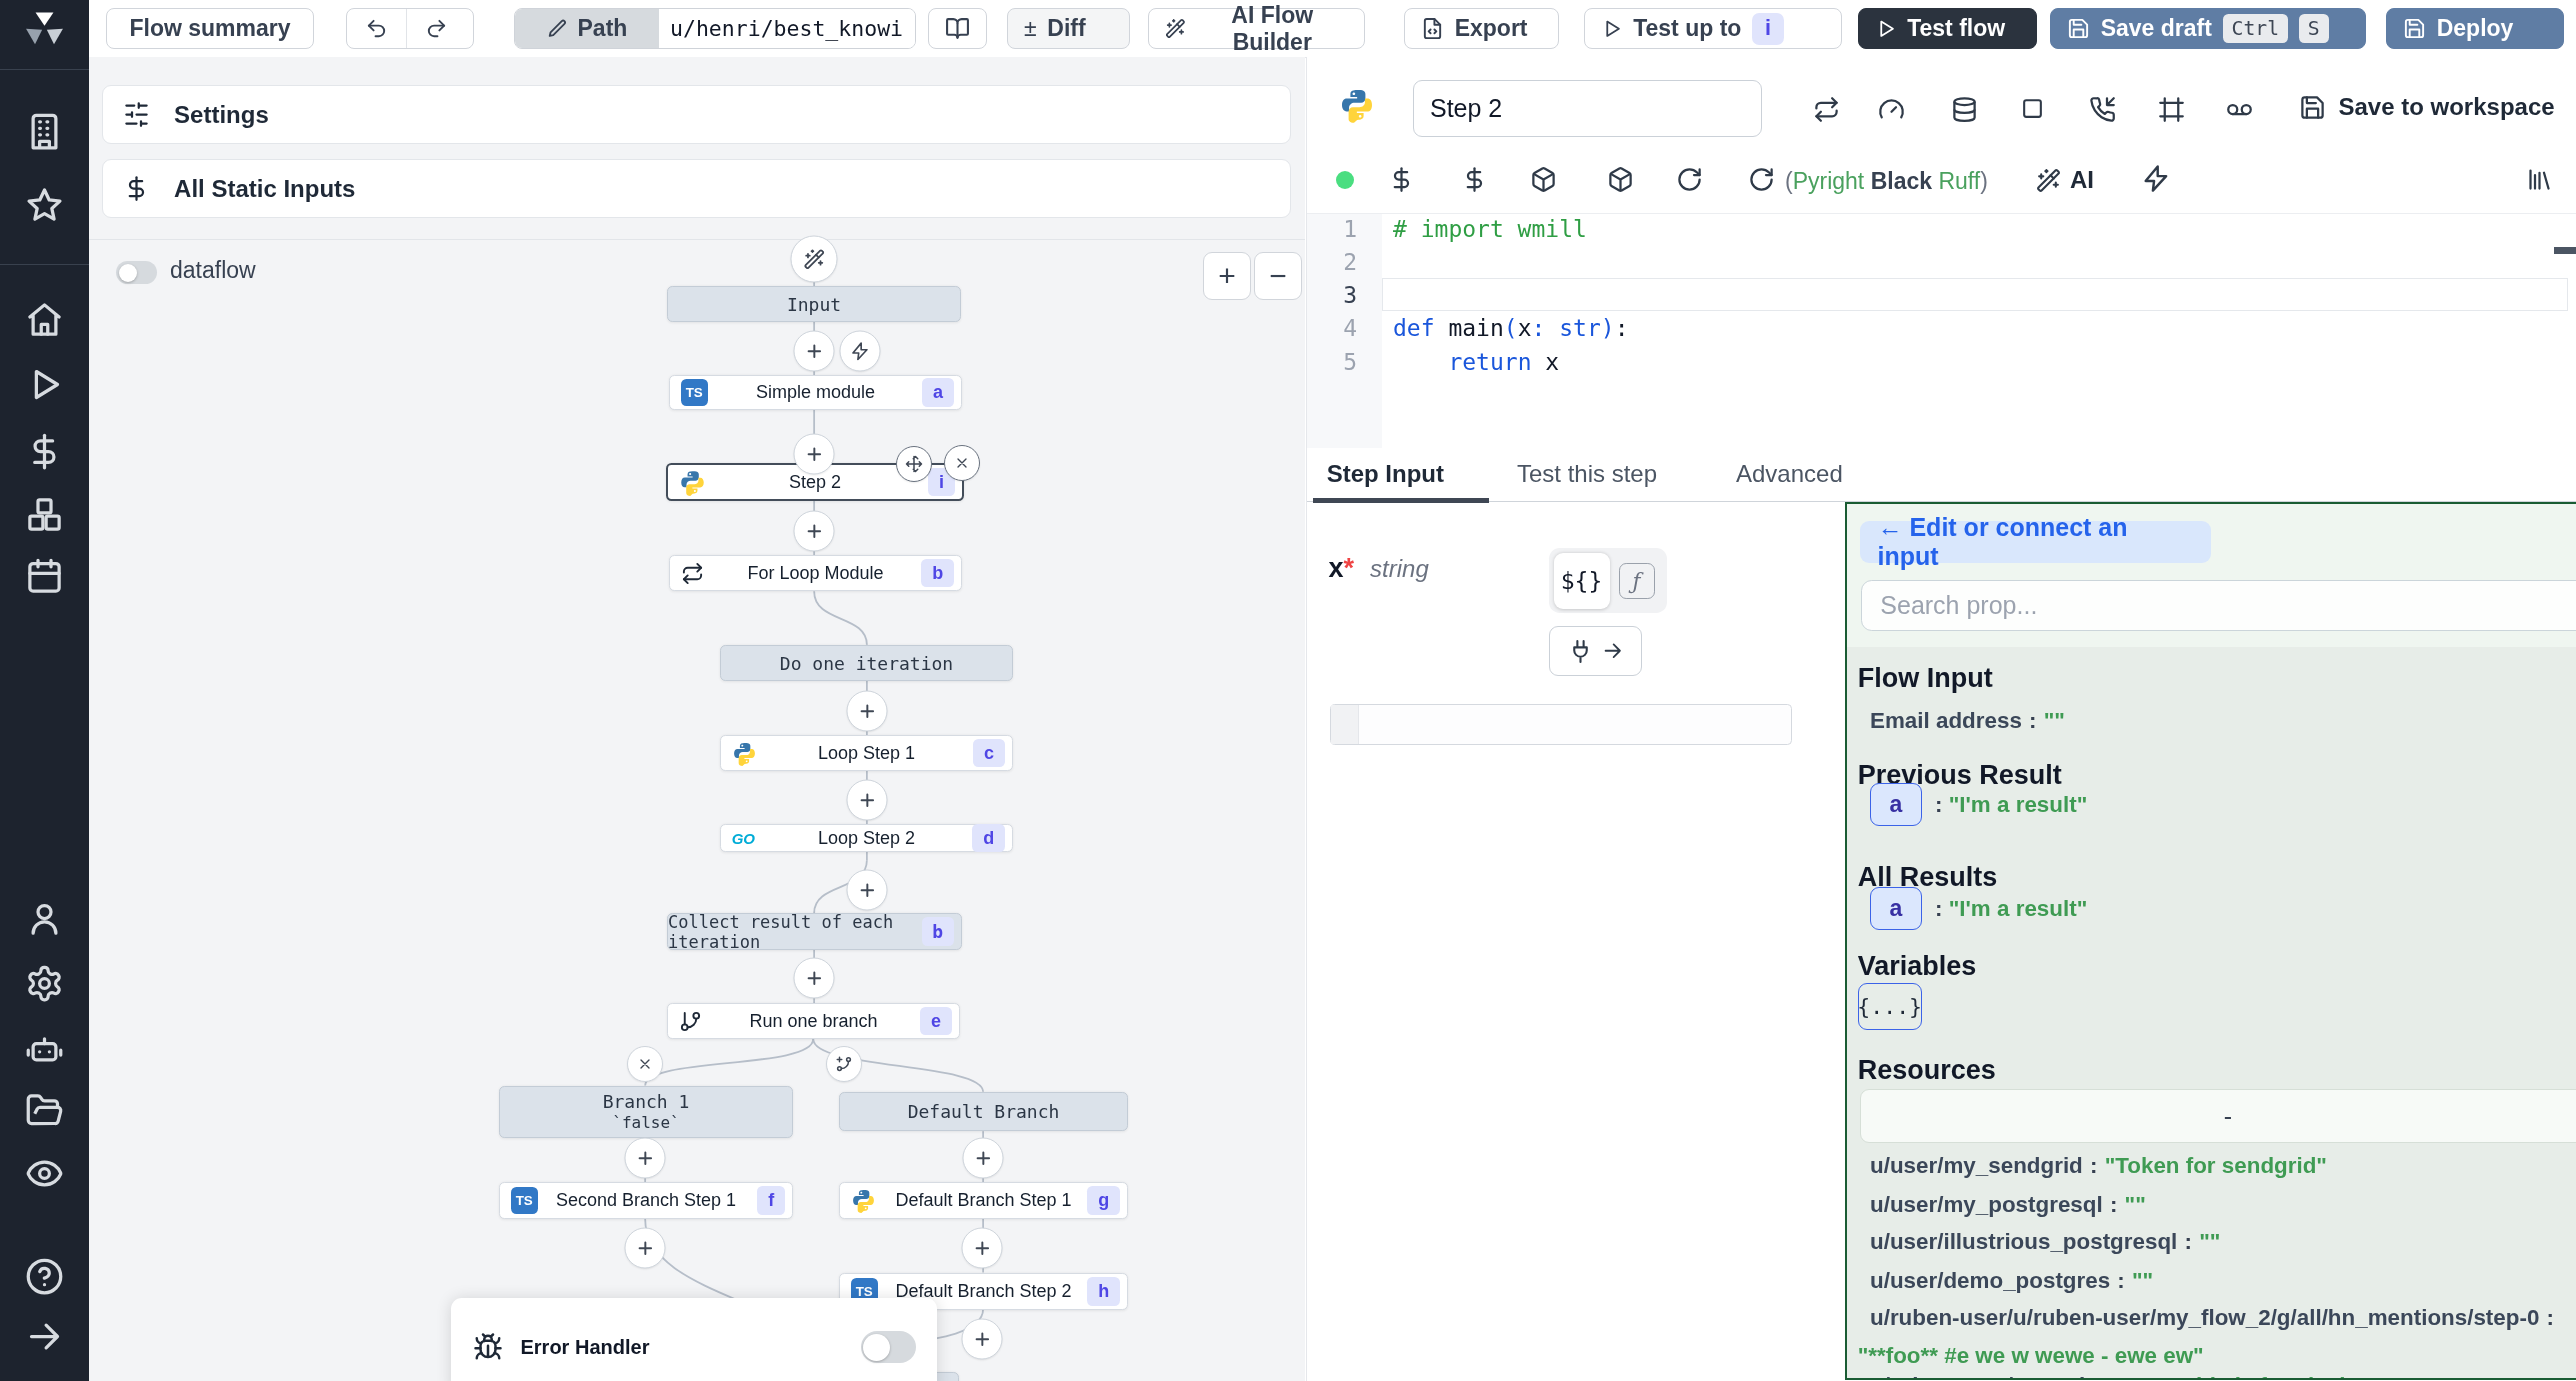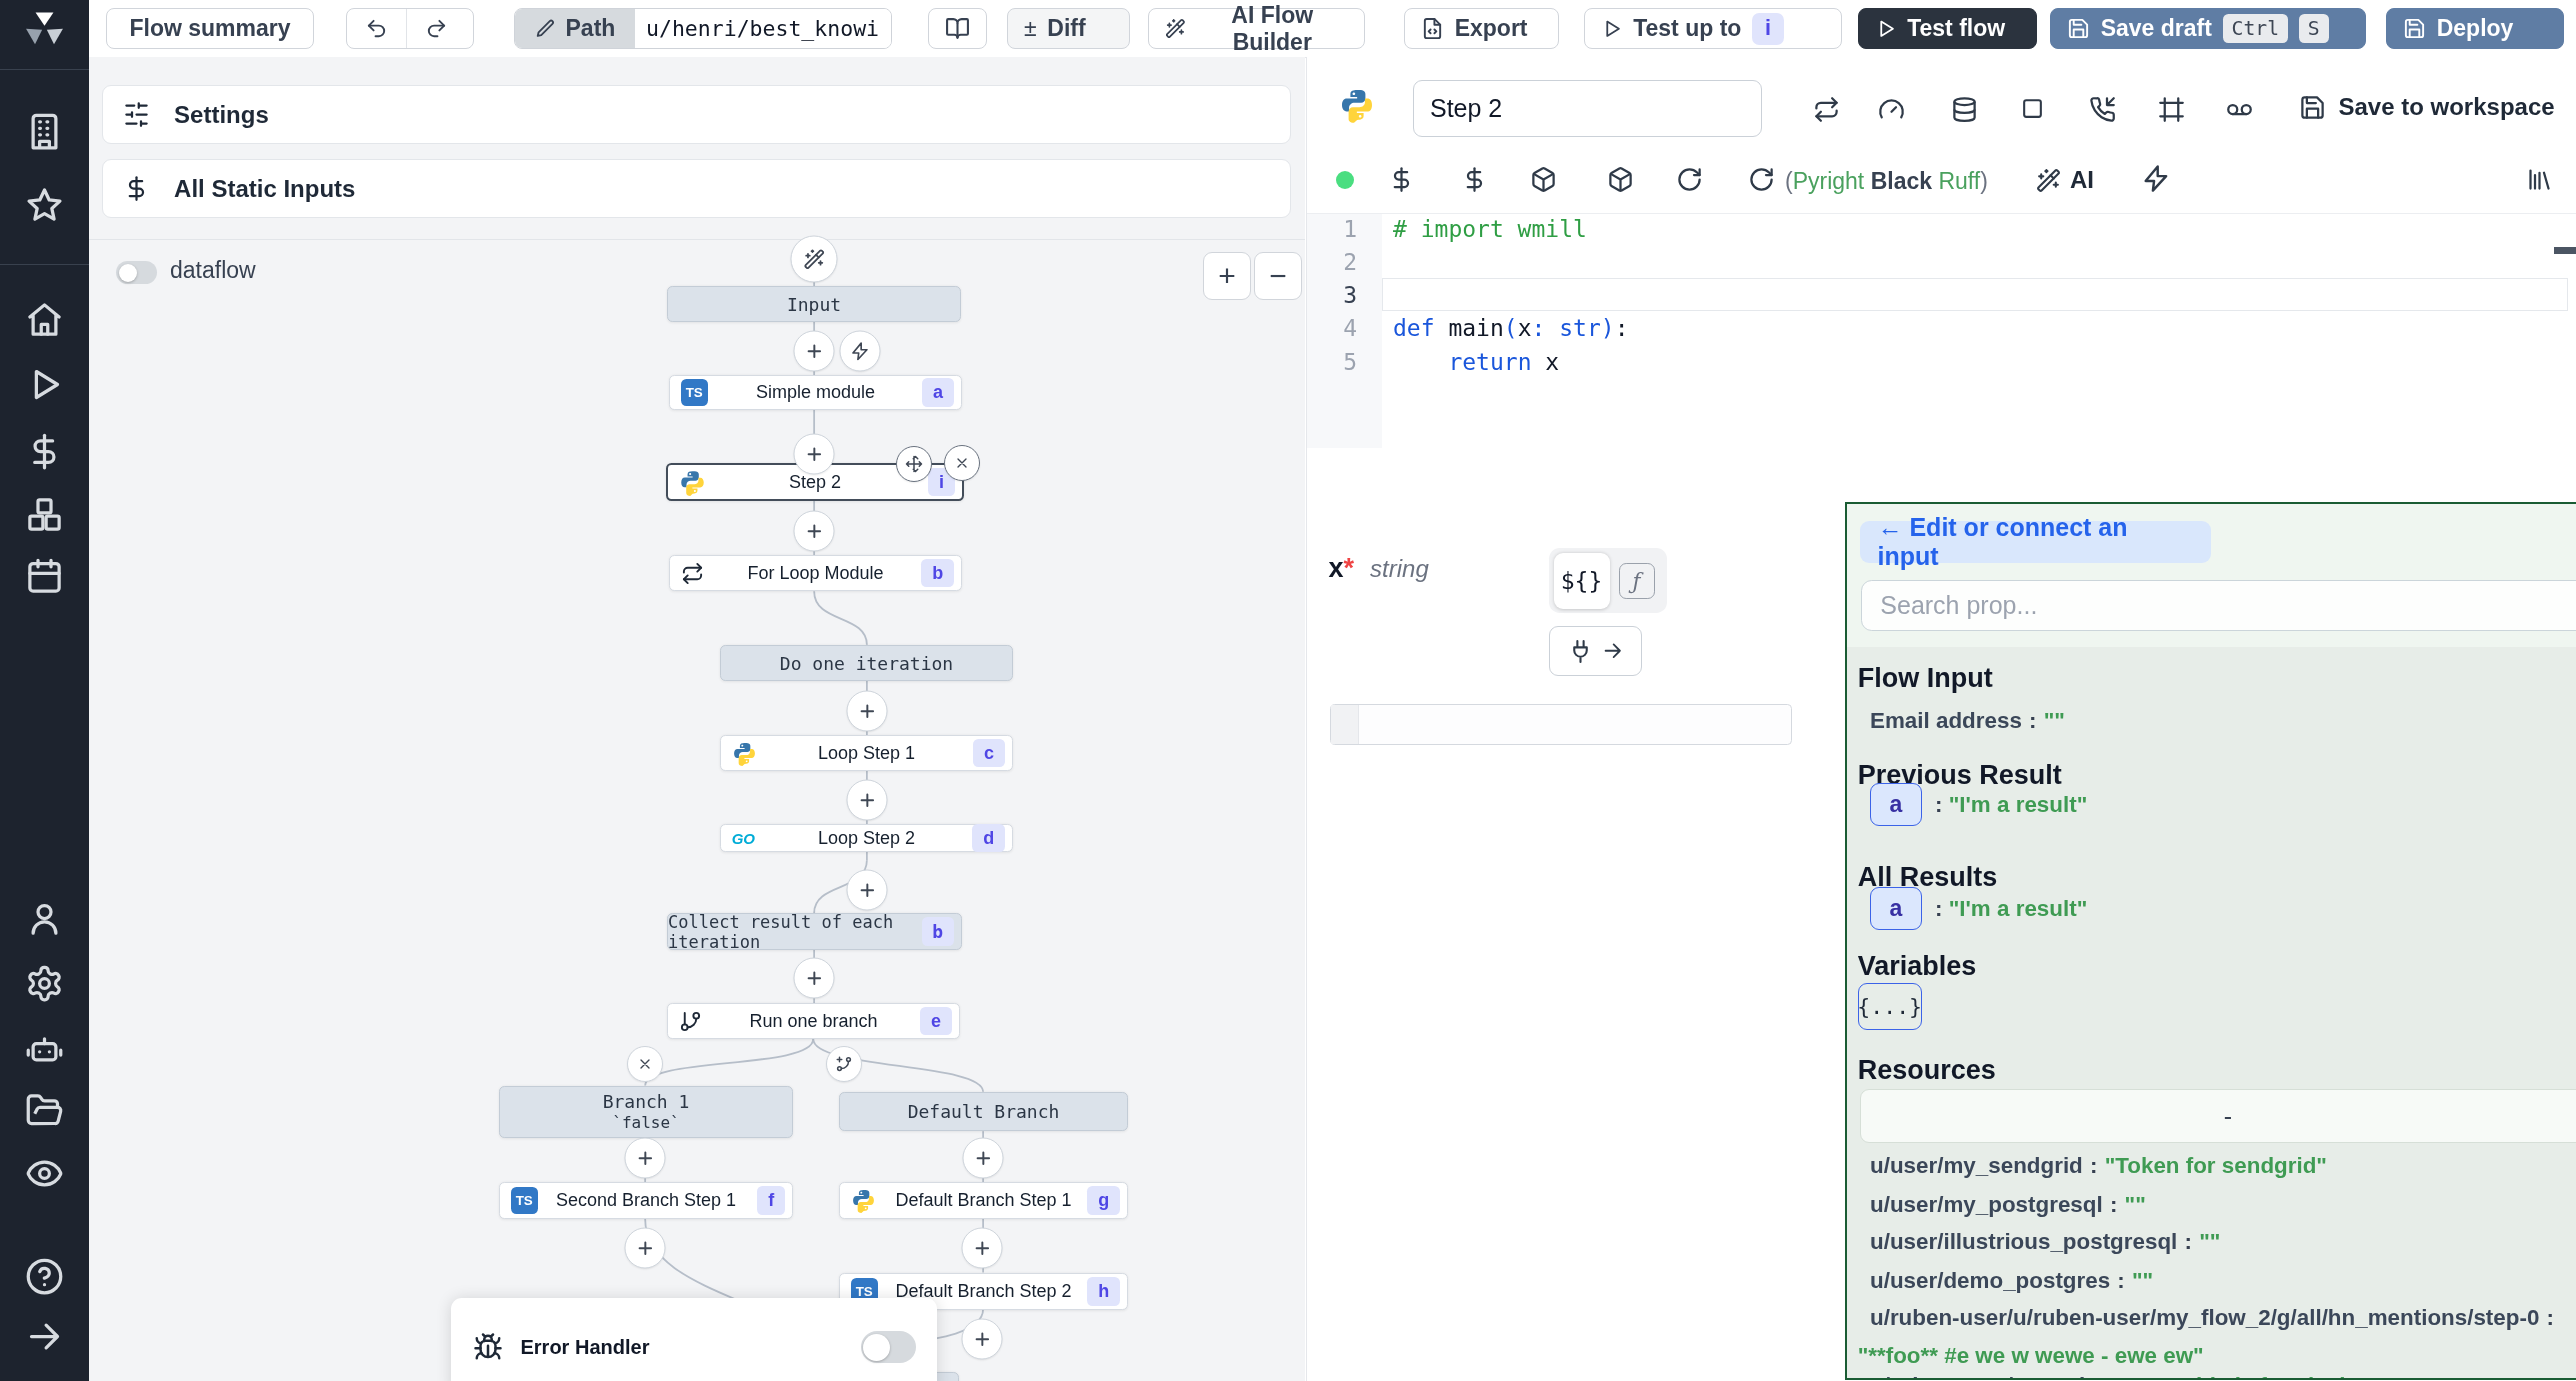--- a/index.html
+++ b/index.html
@@ -25,21 +25,21 @@
   .tbtn.blue svg{color:#fff;}
   .kbd{background:#e9ebee;border-radius:5.4px;color:#3d4654;font-family:"DejaVu Sans Mono",monospace;
        font-size:19.7px;font-weight:400;padding:2.7px 9px;}
   .ibadge{background:#e0e4fc;color:#4f46e5;border-radius:7.2px;width:32px;height:32px;display:flex;
           align-items:center;justify-content:center;font-size:21.5px;font-weight:600;}
   .seg{display:flex;align-items:stretch;padding:0;gap:0;}
   .seg .half{display:flex;align-items:center;justify-content:center;width:59px;}
   .seg .half + .half{border-left:1.3px solid #e1e4e8;}
   #path-group{position:absolute;left:425px;top:8px;height:41px;display:flex;border:1.3px solid #cfd3d9;
               border-radius:8px;overflow:hidden;box-sizing:border-box;}
-  #path-group .plabel{background:#d6dade;display:flex;align-items:center;gap:9px;padding:0 20px;
+  #path-group .plabel{background:#d6dade;display:flex;align-items:center;gap:9px;padding:0 32px;
                       font-size:23px;font-weight:700;color:#374151;}
   #path-group input{border:none;outline:none;width:234px;padding:0 10.7px;
                     font-family:"DejaVu Sans Mono",monospace;font-size:21.5px;color:#111827;}
 
   
   #flow{left:89px;top:57px;width:1216px;height:1324px;background:#f3f4f6;overflow:hidden;}
   .card{position:absolute;left:13.4px;width:1189px;height:59px;background:#fff;border:1.3px solid #e3e6ea;
         border-radius:9px;display:flex;align-items:center;gap:24px;padding:0 19.7px;box-sizing:border-box;
         font-size:24px;font-weight:700;color:#1f2937;}
   #flowdiv{position:absolute;left:0;top:182px;width:1216px;height:1.3px;background:#e2e5e9;}
@@ -783,20 +783,26 @@
     <span class="ln" style="top:159px">1</span>
     <span class="ln" style="top:192px">2</span>
     <span class="ln active" style="top:225px">3</span>
     <span class="ln" style="top:258px">4</span>
     <span class="ln" style="top:292px">5</span>
     <div class="codeline c-com" style="top:159px"><span># import wmill</span></div>
     <div class="codeline" style="top:258px"><span class="c-kw">def</span><span class="c-plain"> main</span><span class="c-kw">(</span><span class="c-plain">x</span><span class="c-kw">:</span><span class="c-kw"> str</span><span class="c-kw">)</span><span class="c-plain">:</span></div>
     <div class="codeline" style="top:292px"><span>    </span><span class="c-kw">return</span><span class="c-plain"> x</span></div>
     <div id="scrollmark"></div>
 
+    <div id="tabbar">
+      <span class="tab active" style="left:19.7px">Step Input</span>
+      <span class="tab" style="left:210px">Test this step</span>
+      <span class="tab" style="left:429px">Advanced</span>
+      <span id="tabline"></span>
+    </div>
 
     <div class="abs" style="left:21.5px;top:496px">
       <span class="argname">x</span><span class="argname req">*</span><span class="argtype">string</span>
     </div>
     <div id="segctl">
       <span class="chip">${}</span>
       <span class="fx">ƒ</span>
     </div>
     <div id="plugbtn">
       <svg class="i" style="width:25px;height:25px" viewBox="0 0 28 28" width="25" height="25">

